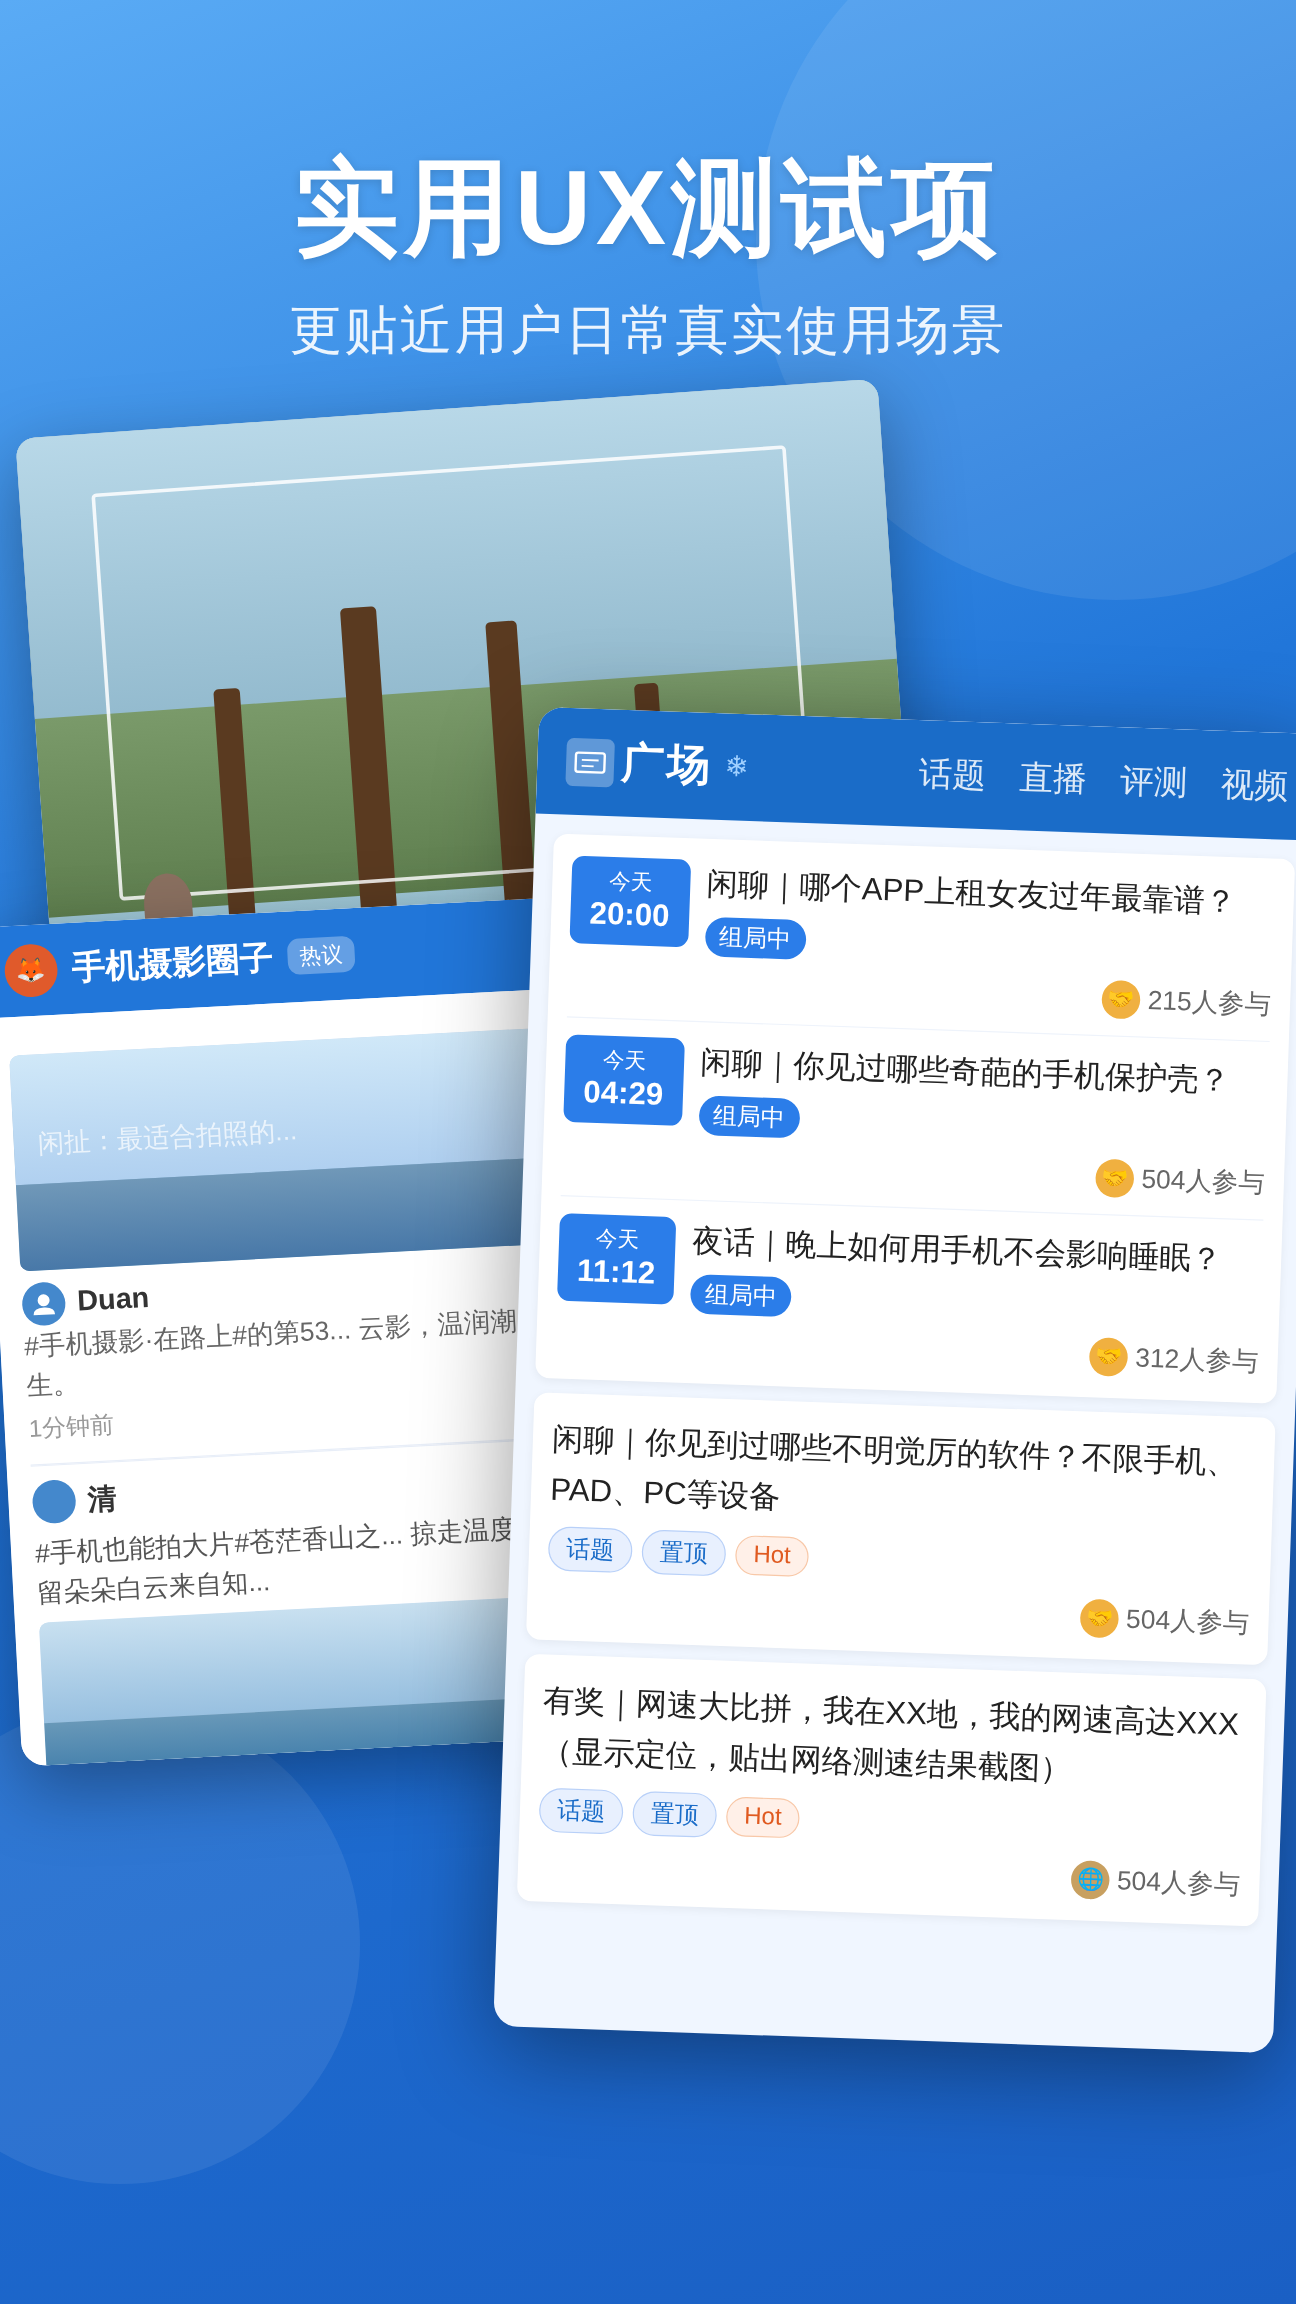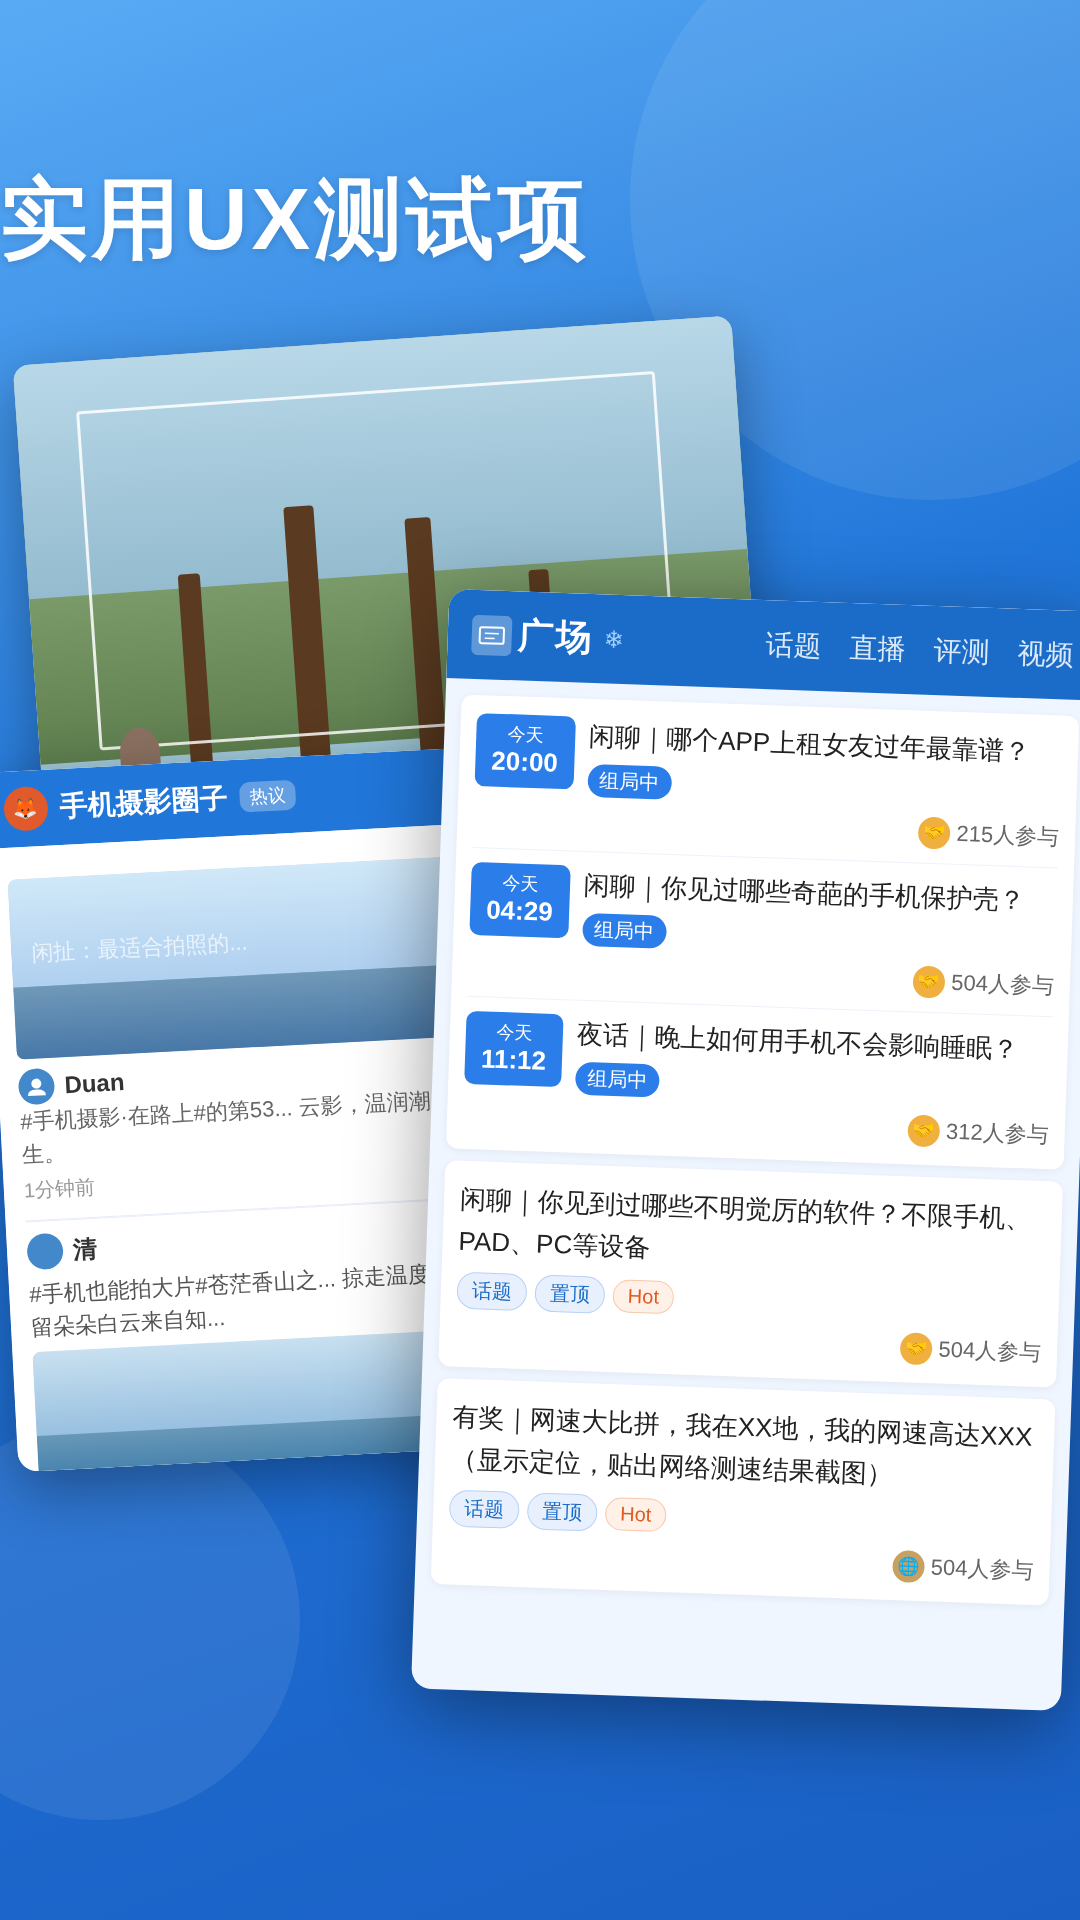--- a/index.html
+++ b/index.html
@@ -9,26 +9,25 @@
       width: 1080px;
       height: 1920px;
       background: linear-gradient(160deg, #5aabf5 0%, #2176d9 40%, #1a5fc4 100%);
       font-family: 'PingFang SC', 'Helvetica Neue', Arial, sans-serif;
       overflow: hidden;
       position: relative;
     }
 
     
     .header-section {
-      text-align: left;
+      text-align: center;
       padding-top: 120px;
       padding-bottom: 60px;
       position: relative;
       z-index: 10;
-      margin-top: 46px;
     }
 
     .main-title {
       font-size: 88px;
       font-weight: 600;
       color: #ffffff;
       letter-spacing: 4px;
       line-height: 1.2;
       text-shadow: 0 2px 8px rgba(0,0,0,0.15);
     }
@@ -479,20 +478,21 @@
 
   </style>
 </head>
 <body>
 
 <div class="bg-circle" style="width:600px;height:600px;top:-100px;right:-150px;"></div>
 <div class="bg-circle" style="width:400px;height:400px;bottom:100px;left:-100px;"></div>
 
 <div class="header-section">
   <div class="main-title">实用UX测试项</div>
+  <div class="sub-title">更贴近用户日常真实使用场景</div>
 </div>
 
 <div class="cards-container">
 
   <div class="photo-card">
     <div class="photo-scene">
 
       <div style="position:absolute;top:0;left:0;right:0;height:50%;background:linear-gradient(180deg,#b8d8e8 0%,#90b8cc 100%);"></div>
 
       <div style="position:absolute;bottom:0;left:0;right:0;height:55%;background:linear-gradient(180deg,#7a9a6a 0%,#4a6a3a 100%);"></div>

